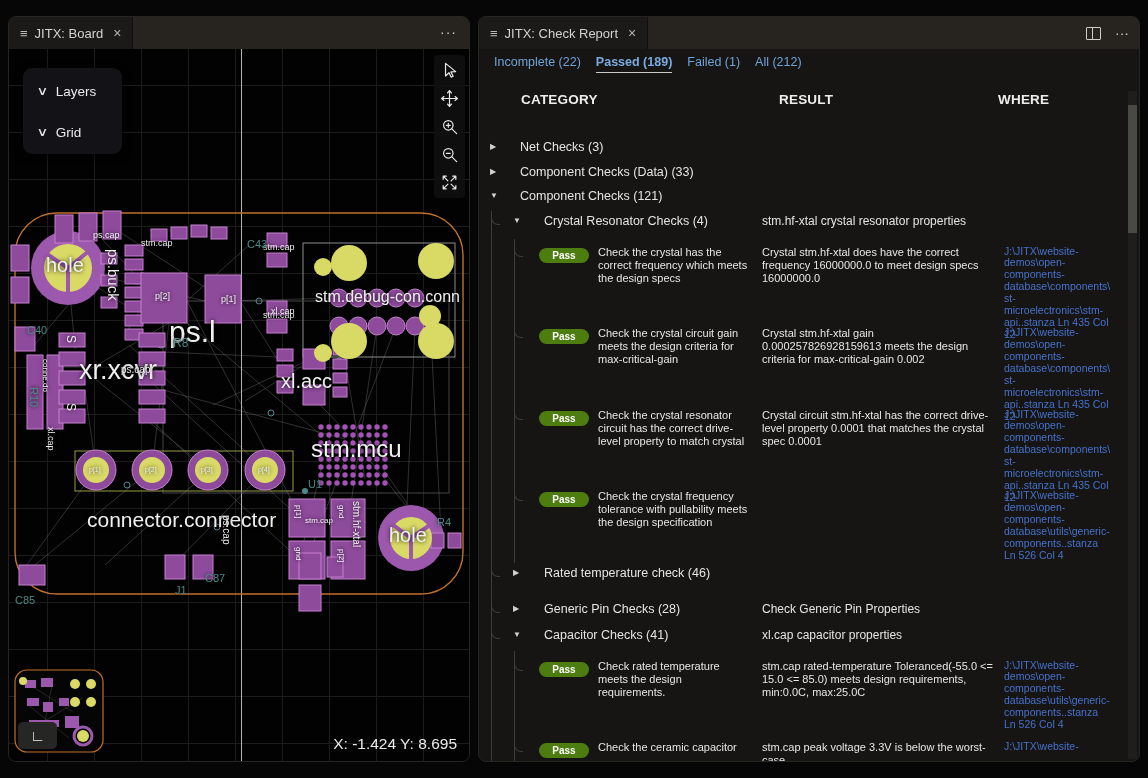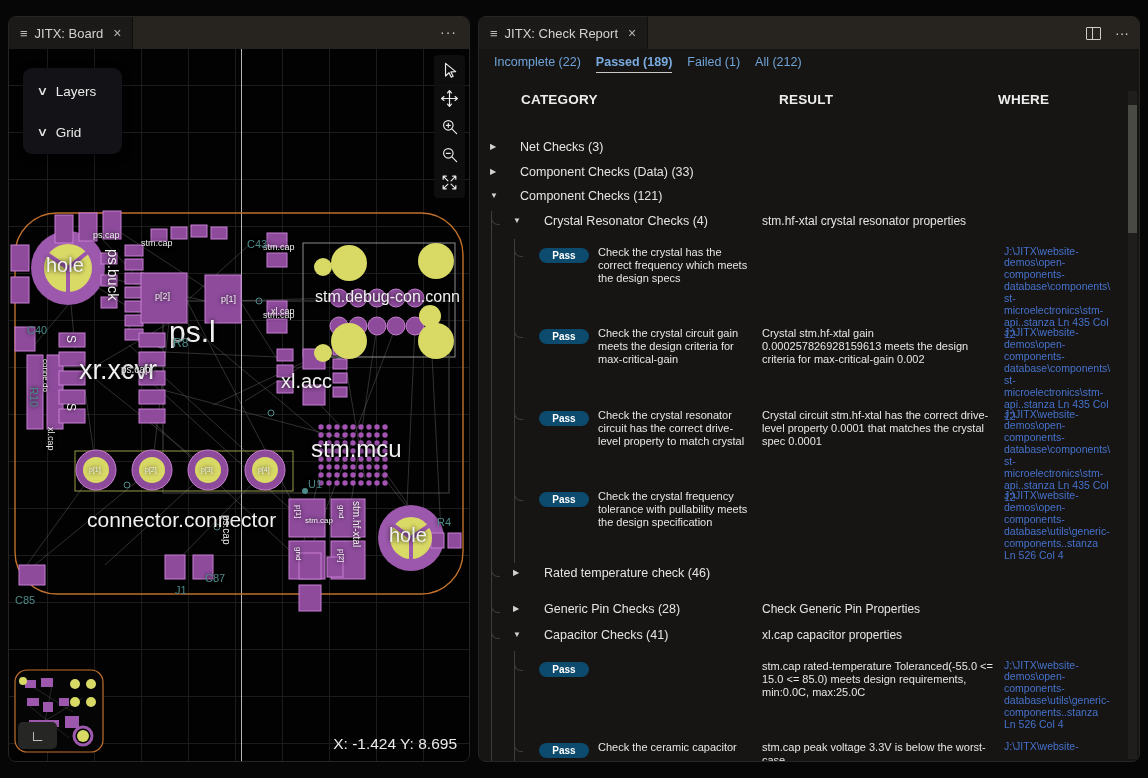--- a/index.html
+++ b/index.html
@@ -49,21 +49,21 @@
   .cols span{position:absolute;letter-spacing:.2px;}
   .col-cat{left:42px;} .col-res{left:283px;margin-left:17px;} .col-where{left:519px;}
   .rows{position:absolute;top:122px;left:0;right:16px;bottom:0;overflow:hidden;}
   .trow{position:relative;}
   .twisty{position:absolute;top:3px;font-size:8px;color:#d2d2d2;cursor:pointer;}
   .d0 .twisty{left:11px;} .d1 .twisty{left:34px;}
   .glabel{position:absolute;left:25px;top:1px;font-size:12.5px;color:#e4e4e4;margin-left:16px;}
   .d1 .glabel{left:49px;}
   .gresult{position:absolute;left:283px;top:1px;width:232px;font-size:12px;line-height:1.2;color:#e4e4e4;}
   .check{height:81.5px;}
-  .badge{position:absolute;left:60px;top:9px;width:50px;height:15px;background:#0c4a6e;border-radius:8px;
+  .badge{position:absolute;left:60px;top:9px;width:50px;height:15px;background:#4d7c0f;border-radius:8px;
     color:#fff;font-size:10px;font-weight:bold;display:flex;align-items:center;justify-content:center;}
   .ccat{position:absolute;left:119px;top:7px;width:152px;font-size:11px;line-height:1.2;color:#e6e6e6;}
   .cres{position:absolute;left:283px;top:7px;width:233px;font-size:11px;line-height:1.2;color:#e6e6e6;}
   .cwhere{position:absolute;left:525px;top:7px;width:108px;font-size:10.5px;line-height:1.14;
     color:#4572cd;overflow-wrap:anywhere;cursor:pointer;}
   .guide{position:absolute;width:1px;background:#3d3d3d;}
   .trow.d1::before,.trow.check::before{content:"";position:absolute;width:8px;height:12px;
     border-left:1px solid #3d3d3d;border-bottom:1px solid #3d3d3d;border-bottom-left-radius:7px;}
   .trow.d1::before{left:12px;top:-1px;}
   .trow.check::before{left:35px;top:5px;}
@@ -494,20 +494,21 @@
     <span class="gresult"></span>
   </div>
       <div class="trow group d1" style="height: 26px;">
     <span class="twisty">▼</span>
     <span class="glabel">Crystal Resonator Checks (4)</span>
     <span class="gresult">stm.hf-xtal crystal resonator properties</span>
   </div>
       <div class="trow check">
     <span class="badge">Pass</span>
     <span class="ccat">Check the crystal has the correct frequency which meets the design specs</span>
+    <span class="cres">Crystal stm.hf-xtal does have the correct frequency 16000000.0 to meet design specs 16000000.0</span>
     <span class="cwhere">J:\JITX\website-demos\open-components-database\components\st-microelectronics\stm-api..stanza Ln 435 Col 12</span>
   </div>
       <div class="trow check">
     <span class="badge">Pass</span>
     <span class="ccat">Check the crystal circuit gain meets the design criteria for max-critical-gain</span>
     <span class="cres">Crystal stm.hf-xtal gain 0.000257826928159613 meets the design criteria for max-critical-gain 0.002</span>
     <span class="cwhere">J:\JITX\website-demos\open-components-database\components\st-microelectronics\stm-api..stanza Ln 435 Col 12</span>
   </div>
       <div class="trow check">
     <span class="badge">Pass</span>
@@ -529,20 +530,21 @@
     <span class="glabel">Generic Pin Checks (28)</span>
     <span class="gresult">Check Generic Pin Properties</span>
   </div>
       <div class="trow group d1" style="height: 26px;">
     <span class="twisty">▼</span>
     <span class="glabel">Capacitor Checks (41)</span>
     <span class="gresult">xl.cap capacitor properties</span>
   </div>
       <div class="trow check">
     <span class="badge">Pass</span>
+    <span class="ccat">Check rated temperature meets the design requirements.</span>
     <span class="cres">stm.cap rated-temperature Toleranced(-55.0 &lt;= 15.0 &lt;= 85.0) meets design requirements, min:0.0C, max:25.0C</span>
     <span class="cwhere">J:\JITX\website-demos\open-components-database\utils\generic-components..stanza Ln 526 Col 4</span>
   </div>
       <div class="trow check">
     <span class="badge">Pass</span>
     <span class="ccat">Check the ceramic capacitor</span>
     <span class="cres">stm.cap peak voltage 3.3V is below the worst-case</span>
     <span class="cwhere">J:\JITX\website-</span>
   </div>
     </div>

